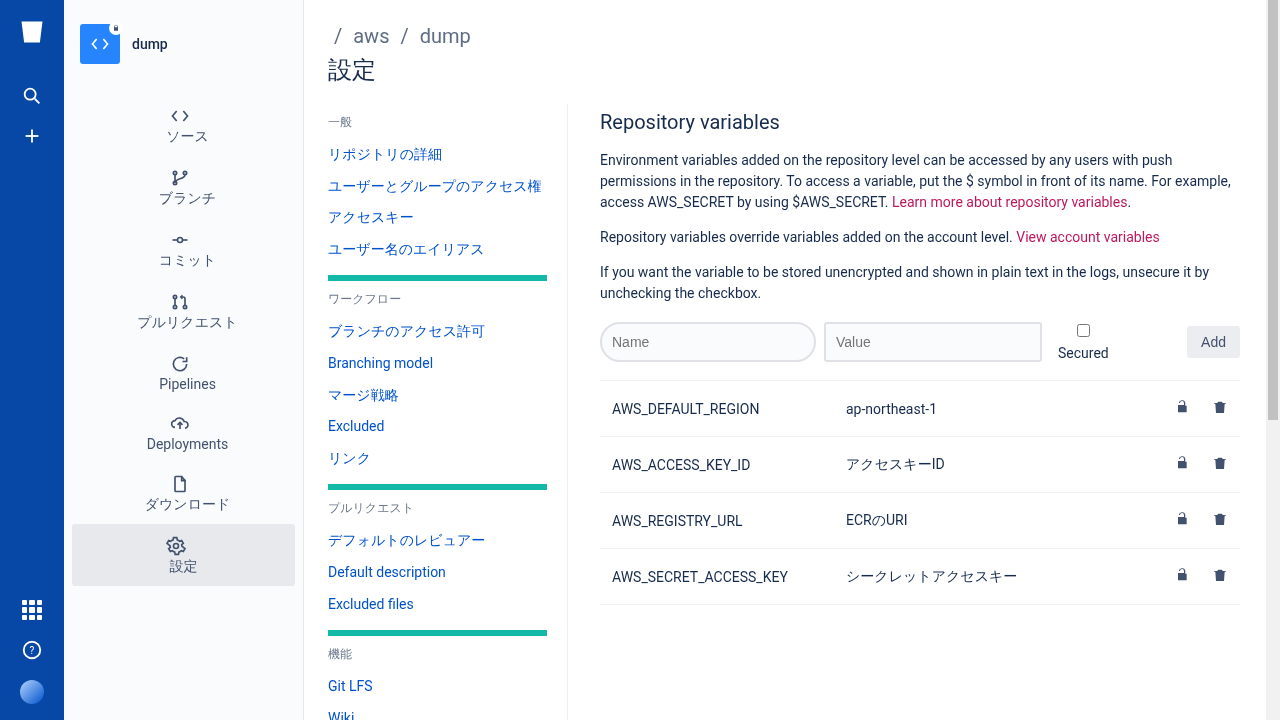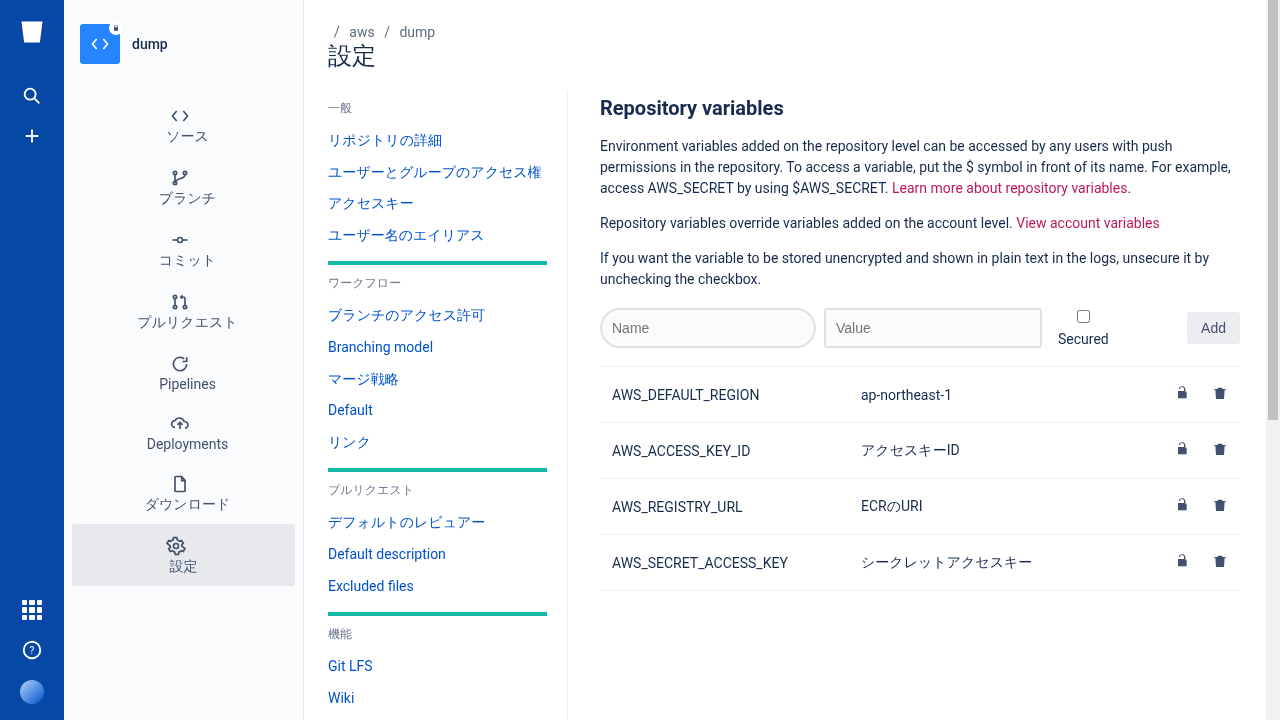--- a/index.html
+++ b/index.html
@@ -26,44 +26,44 @@
 .side-nav { list-style: none; margin-top: 10px;}
 .side-item { display: flex; align-items: center; padding: 10px 16px 10px 24px; cursor: pointer; color: #42526E; flex-direction: column; }
 .side-item.active { background: rgba(9,30,66,0.08); border-radius: 3px; margin: 0 8px; padding-left: 16px;}
 .side-item .sicon { width: 24px; height: 24px; margin-right: 16px; display:flex; align-items:center; justify-content:center;}
 .side-item .sicon svg { width:20px; height:20px; }
 
 
 .content-wrap { flex: 1; overflow-y: auto; }
 .content-inner { padding: 24px 40px 40px 24px; }
 
-.breadcrumb { color: #5E6C84; font-size: 14px; }
+.breadcrumb { color: #5E6C84; font-size: 20px; margin-bottom: 6px; }
 .breadcrumb span { margin: 0 6px; }
 .page-title { font-size: 24px; font-weight: 500; margin-bottom: 18px; }
 
 .cols { display: flex; }
 .settings-nav { width: 240px; padding-right: 20px; border-right: 1px solid #eee; }
-.settings-group { margin-bottom: 10px; border-bottom:4px solid #14b8a6; padding-bottom:10px;}
+.settings-group { margin-bottom: 10px; border-bottom:6px solid #14b8a6; padding-bottom:10px;}
 .settings-group:last-child { border-bottom:none; }
 .sg-head { font-size: 12px; color: #6B778C; margin: 10px 0 8px; }
 .sg-link { display: block; color: #0052CC; padding: 6px 0; cursor: pointer; font-size:14px; line-height:1.4;}
 
 .main { flex: 1; padding-left: 32px; }
-.main h2 { font-size: 20px; font-weight: 700; margin-bottom: 16px; margin-top: 6px;}
+.main h2 { font-size: 20px; font-weight: 400; margin-bottom: 16px; margin-top: 6px;}
 .desc { color: #172B4D; line-height: 1.5; margin-bottom: 14px; font-size: 14px;}
 .desc a { color: #be185d; }
 
 .form-row { display: flex; align-items: center; gap: 8px; margin: 18px 0; }
 .text-in { height: 40px; border: 2px solid #DFE1E6; border-radius: 3px; padding: 0 10px; font-size: 14px; background:#FAFBFC;}
 .text-in.name { width: 216px; border-radius: 20px; }
 .text-in.value { width: 218px; }
 .chk-wrap { display: flex; align-items: center; gap: 8px; margin-left: 8px; flex-direction: column;}
 .add-btn { margin-left: auto; background: rgba(9,30,66,0.08); border: none; padding: 8px 14px; border-radius: 3px; cursor: pointer; font-size:14px; color:#42526E;}
 
-.var-row { display: flex; align-items: center; padding: 18px 12px; border-bottom: 1px solid #eee; gap: 15px; }
+.var-row { display: flex; align-items: center; padding: 18px 12px; border-bottom: 1px solid #eee; }
 .var-row:first-of-type { border-top: 1px solid #eee; }
 .var-name { width: 234px; }
 .var-value { flex: 1; }
 .var-actions { display: flex; gap: 22px; }
 .var-actions span { cursor: pointer; color:#42526E; }
 .var-actions svg { width:16px; height:16px; }
 
 
 .scroll-track { position:absolute; right:0; top:0; bottom:0; width:14px; background:#f1f1f1;}
 .scroll-thumb { position:absolute; right:2px; top:0; width:10px; height:420px; background:#c1c1c1; border-radius:0;}
@@ -231,21 +231,21 @@
             <a class="sg-link">リポジトリの詳細</a>
             <a class="sg-link">ユーザーとグループのアクセス権</a>
             <a class="sg-link">アクセスキー</a>
             <a class="sg-link">ユーザー名のエイリアス</a>
           </div>
           <div class="settings-group">
             <div class="sg-head">ワークフロー</div>
             <a class="sg-link">ブランチのアクセス許可</a>
             <a class="sg-link">Branching model</a>
             <a class="sg-link">マージ戦略</a>
-            <a class="sg-link">Default</a>
+            <a class="sg-link">Excluded</a>
             <a class="sg-link">リンク</a>
           </div>
           <div class="settings-group">
             <div class="sg-head">プルリクエスト</div>
             <a class="sg-link">デフォルトのレビュアー</a>
             <a class="sg-link">Default description</a>
             <a class="sg-link">Excluded files</a>
           </div>
           <div class="settings-group">
             <div class="sg-head">機能</div>

